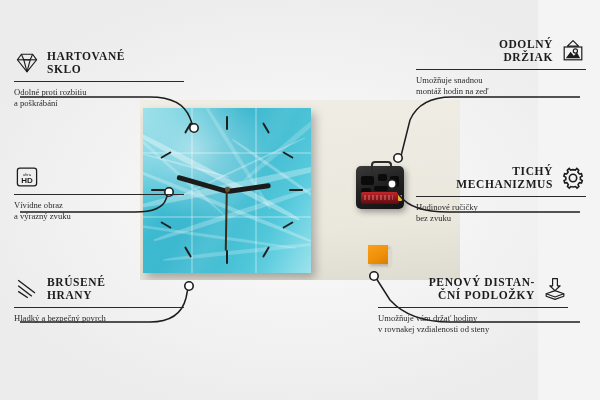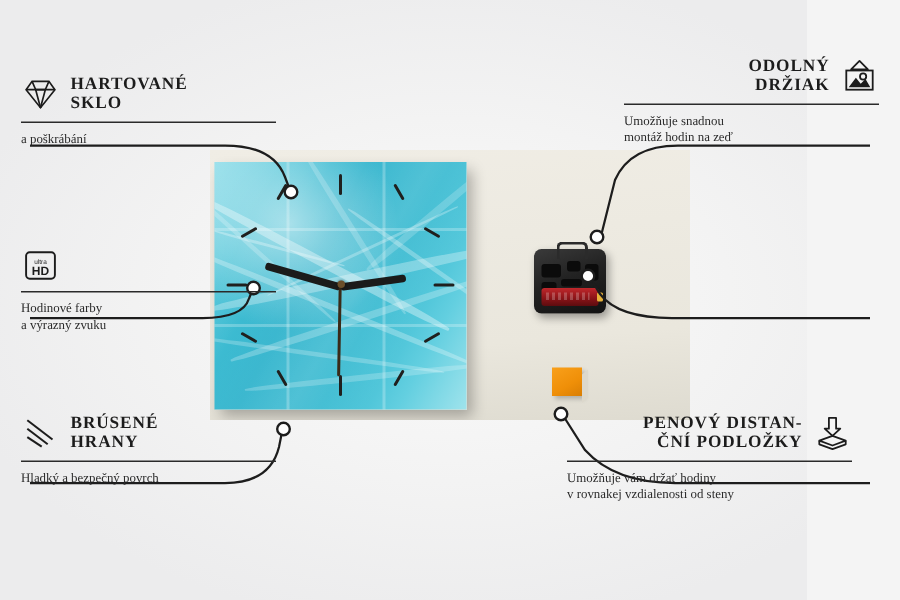--- a/index.html
+++ b/index.html
@@ -204,35 +204,36 @@
           <path d="M12 11 L20 11"></path>
         </g>
           </svg>
       </span>
       <div>
         <div class="title">HARTOVANÉ</div>
         <div class="title">SKLO</div>
       </div>
     </div>
     <div class="rule"></div>
+    <div class="desc">Odolné proti rozbitiu</div>
     <div class="desc">a poškrábání</div>
   </div>
 
   <div class="feat left" style="left:14px;top:165px;">
     <div class="head">
       <span class="ico">
         <svg viewBox="0 0 32 30">
           <rect x="4" y="4" width="24" height="22" rx="3" fill="none" stroke="#1c1c1c" stroke-width="1.6"></rect>
           <text x="16" y="13.5" font-family="Liberation Sans, sans-serif" font-size="5.4" text-anchor="middle" fill="#1c1c1c">ultra</text>
           <text x="16" y="23" font-family="Liberation Sans, sans-serif" font-size="10" font-weight="bold" text-anchor="middle" fill="#1c1c1c">HD</text>
         </svg>
       </span>
     </div>
     <div class="rule"></div>
-    <div class="desc">Hodinové farby</div>
+    <div class="desc">Vívidne obraz</div>
     <div class="desc">a výrazný zvuku</div>
   </div>
 
   <div class="feat left" style="left:14px;top:276px;">
     <div class="head">
       <span class="ico">
         <svg viewBox="0 0 32 30">
             <g stroke="#1c1c1c" stroke-width="1.7" fill="none">
           <path d="M5 4 L26 20"></path>
               <path d="M5 11 L22 24"></path>
@@ -264,20 +265,39 @@
           <circle cx="19" cy="15" r="2.6"></circle>
         </g>
           </svg>
       </span>
     </div>
     <div class="rule"></div>
     <div class="desc">Umožňuje snadnou</div>
     <div class="desc">montáž hodin na zeď</div>
   </div>
 
+  <div class="feat right" style="left:416px;top:165px;">
+    <div class="head">
+      <div>
+        <div class="title">TICHÝ</div>
+        <div class="title">MECHANIZMUS</div>
+      </div>
+      <span class="ico">
+        <svg viewBox="0 0 32 30">
+            <g fill="none" stroke="#1c1c1c" stroke-width="2">
+          <path d="M16 4.5 l3 .6 1.8-2 2.3 2.1 -1 2.4 1.8 2.4 2.6-.4 .9 3 -2.3 1.3 .2 3 2.3 1.3 -.9 3 -2.6-.4 -1.8 2.4 1 2.4 -2.3 2.1 -1.8-2 -3 .6 -3-.6 -1.8 2 -2.3-2.1 1-2.4 -1.8-2.4 -2.6 .4 -.9-3 2.3-1.3 -.2-3 -2.3-1.3 .9-3 2.6 .4 1.8-2.4 -1-2.4 2.3-2.1 1.8 2 Z"></path>
+          <circle cx="16" cy="15" r="4.6"></circle>
+        </g>
+          </svg>
+      </span>
+    </div>
+    <div class="rule"></div>
+    <div class="desc">Hodinové ručičky</div>
+    <div class="desc">bez zvuku</div>
+  </div>
 
   <div class="feat right" style="left:378px;top:276px;width:190px;">
     <div class="head">
       <div>
         <div class="title">PENOVÝ DISTAN-</div>
         <div class="title">ČNÍ PODLOŽKY</div>
       </div>
       <span class="ico">
         <svg viewBox="0 0 32 30">
             <g fill="none" stroke="#1c1c1c" stroke-width="1.5" stroke-linejoin="round">

